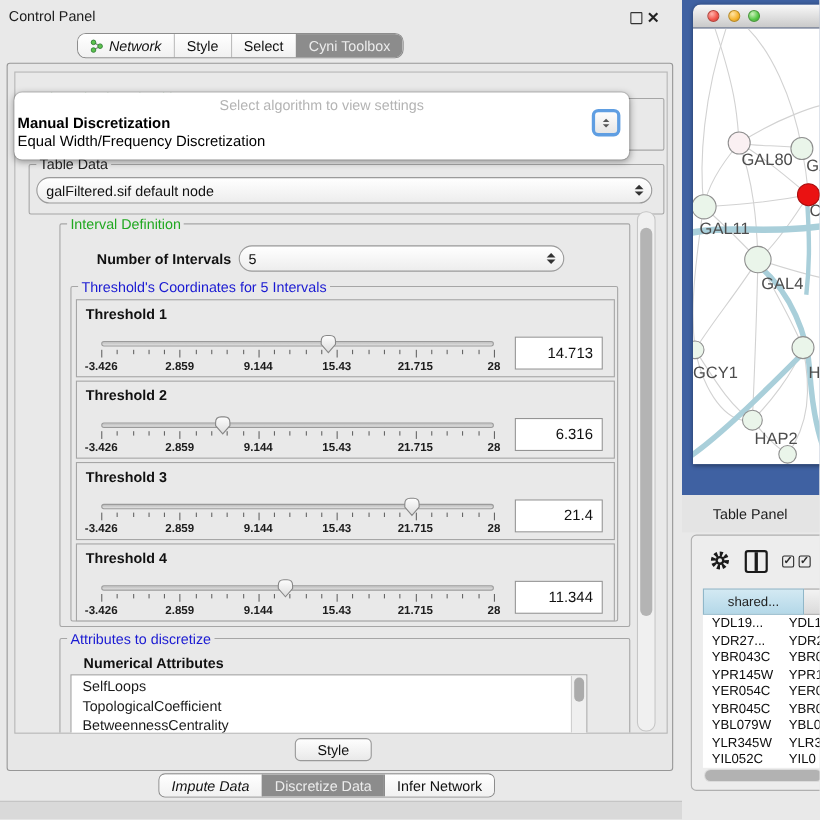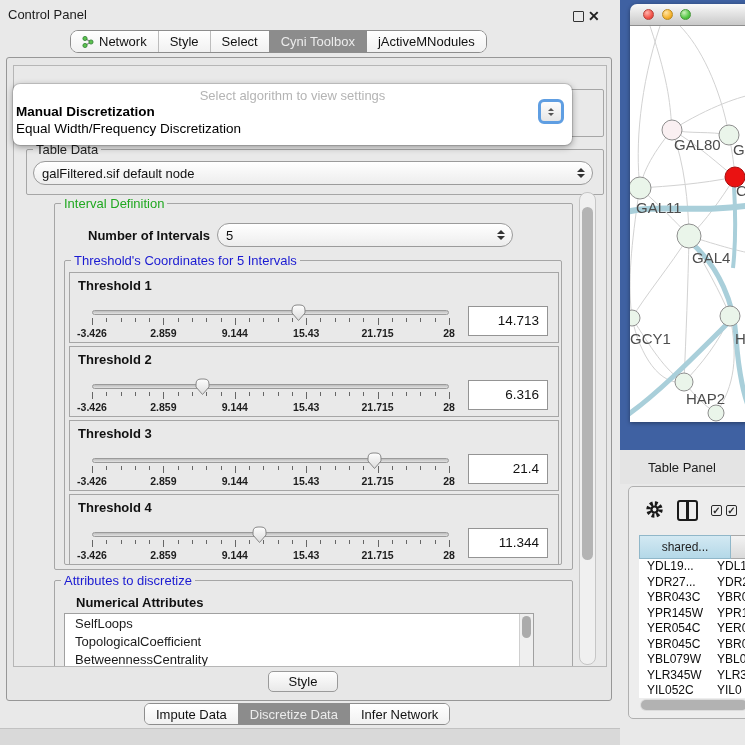--- a/index.html
+++ b/index.html
@@ -13,21 +13,21 @@
   .float-btn { left:573px; width:11px; height:11px; border:1.5px solid #333; border-radius:1px; }
   .close-btn { left:588px; font-weight:bold; font-size:14px; line-height:11px; }
 
   .tabbar { position:absolute; display:flex; border:1px solid #8d8d8d; border-radius:8px;
             overflow:hidden; background:#fdfdfd; height:23px; align-items:stretch;
             box-shadow:0 0 0 1px rgba(255,255,255,.5) inset; }
   #topTabs { left:70px; top:30px; }
   #bottomTabs { left:144px; top:703px; height:22px;border-radius:6px; }
   .tab { display:flex; align-items:center; gap:5px; padding:0 11px; font-size:13px;
          background:linear-gradient(#ffffff,#f1f1f1); color:#111; border-left:1px solid #bdbdbd; cursor:default; white-space:nowrap; }
-  .tab:first-child { border-left:none; }
+  .tab:first-child { border-left:none;font-style:italic; }
   .tab.selected { background:#8c8c8c; color:#ececec; border-left-color:#8c8c8c; }
   .tab.selected + .tab { border-left-color:#8c8c8c; }
 
   .outer-panel { position:absolute; left:6px; top:57px; width:606px; height:644px;
                  border:1px solid #979797; border-radius:3px; background:#e7e7e7; }
   .inner-panel { position:absolute; left:6px; top:7px; width:594px; height:602px;
                  border:1px solid #b6b6b6; background:#e9e9e9; overflow:hidden; }
 
   .group { position:absolute; border:1px solid #a6a6a6; border-radius:2px; }
   .group-title { position:absolute; top:-8px; left:6px; font-size:13px; background:#e9e9e9; padding:0 3px; white-space:nowrap; }
@@ -152,23 +152,20 @@
         <span>Network</span>
       </div>
       <div class="tab">
         <span>Style</span>
       </div>
       <div class="tab">
         <span>Select</span>
       </div>
       <div class="tab selected">
         <span>Cyni Toolbox</span>
-      </div>
-      <div class="tab">
-        <span>jActiveMNodules</span>
       </div>
     </div>
 
   <div class="outer-panel">
     <div class="inner-panel">
 
       <div class="group algo-group">
         <span class="group-title gt-algo">Discretization Algorithm</span>
       </div>
 

